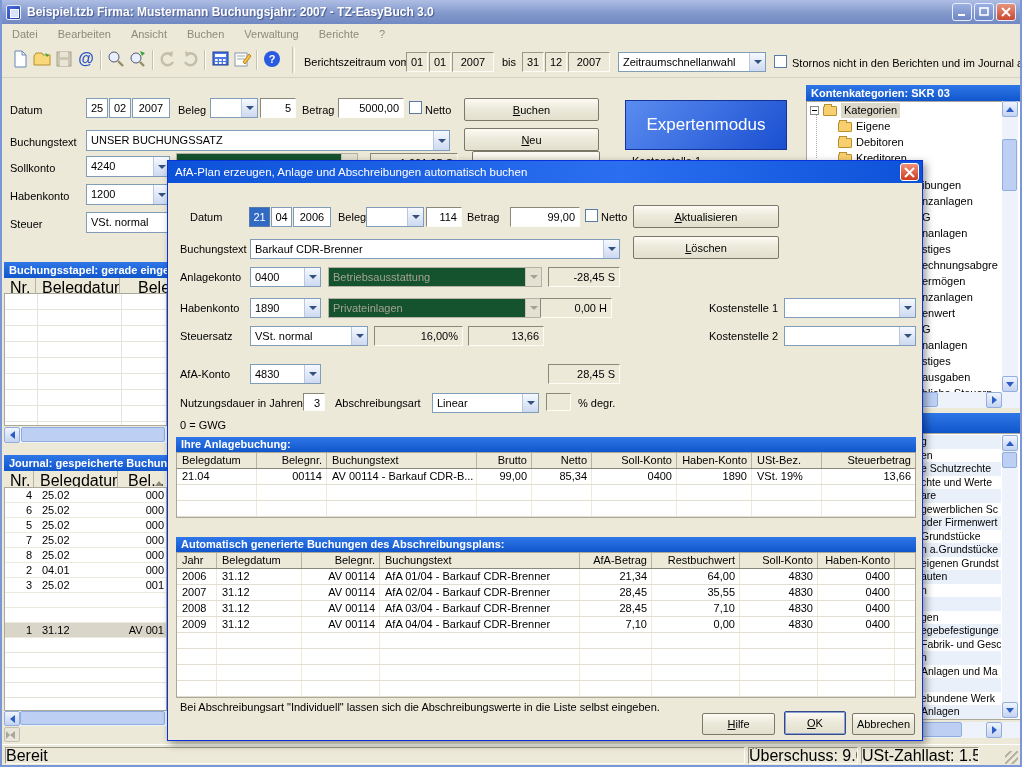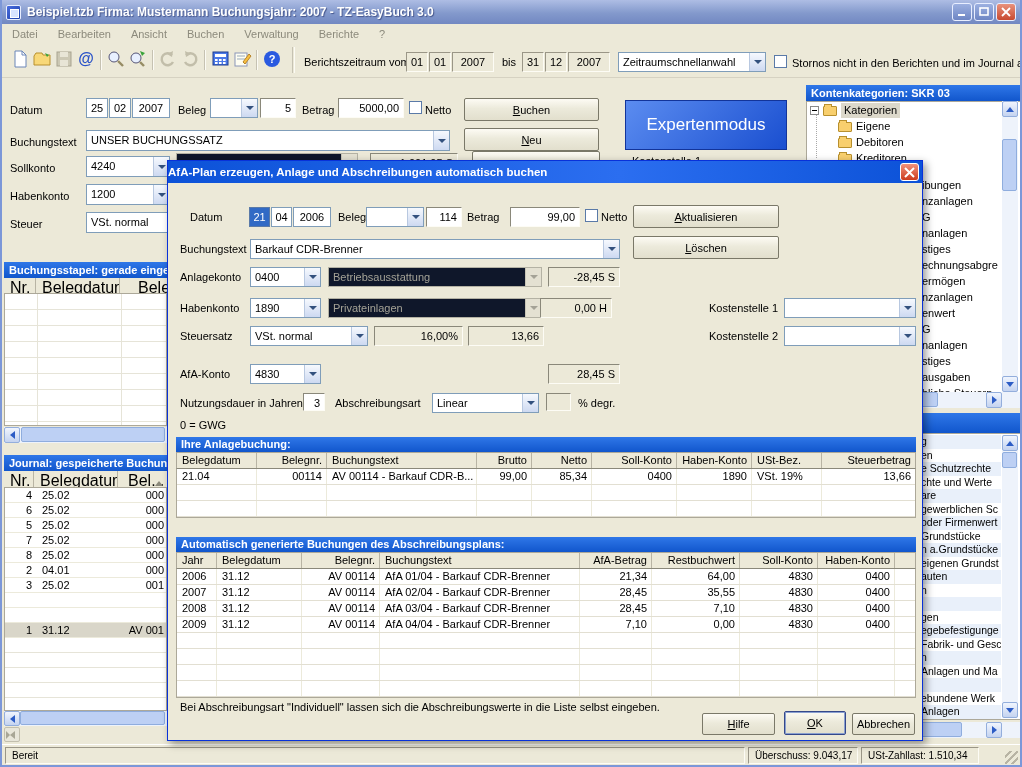--- a/index.html
+++ b/index.html
@@ -21,21 +21,21 @@
   .toolbar{left:0;top:44px;width:1018px;height:34px;background:#ece9d8;border-bottom:1px solid #d6d2c2}
   .tico{position:absolute;top:49px;width:20px;height:20px}
   .tsep{position:absolute;top:50px;width:2px;height:20px;border-left:1px solid #c6c2b2;border-right:1px solid #fcfbf4}
   .tgroove{position:absolute;top:47px;width:3px;height:26px;border-left:1px solid #c6c2b2;border-right:1px solid #fcfbf4}
   .databox{position:absolute;height:20px;background:#ece9d8;border:1px solid;border-color:#9a9687 #fdfcf5 #fdfcf5 #9a9687;font-size:11px;text-align:center;line-height:18px}
   .wbox{background:#fff;border-color:#7f9db9 #7f9db9 #7f9db9 #7f9db9}
   .combo{position:absolute;background:#fff;border:1px solid #7f9db9;display:flex;align-items:stretch}
   .combo .cv{flex:1;font-size:11px;line-height:18px;padding-left:4px;overflow:hidden;white-space:nowrap}
   .combo .cbtn{width:16px;background:linear-gradient(180deg,#f6f9fe,#cdd9f1);border-left:1px solid #b8c8e0;display:flex;align-items:center;justify-content:center}
   .combo .cbtn i{width:0;height:0;border:4px solid transparent;border-top-color:#33517e;margin-top:4px}
-  .combo.dis{background:#0f172a;border-color:#b4b2a4}
+  .combo.dis{background:#14532d;border-color:#b4b2a4}
   .combo.dis .cv{color:#a4a296}
   .combo.dis .cbtn{background:#e4e1d2;border-left-color:#c8c5b6}
   .combo.dis .cbtn i{border-top-color:#a4a296}
   .cb{width:13px;height:13px;background:#fff;border:1px solid #5a7aa8}
   .btn{position:absolute;background:linear-gradient(180deg,#fdfbf4,#eceadb 45%,#e2dfcd);border:1px solid #7a7868;border-radius:2px;font-size:11px;text-align:center;display:flex;align-items:center;justify-content:center}
   .btn .u1{display:block;width:100%}
   .u1::first-letter{text-decoration:underline}
   .sunken{position:absolute;height:20px;background:#ece9d8;border:1px solid;border-color:#8a887a #fdfcf5 #fdfcf5 #8a887a;font-size:11px;line-height:18px;text-align:right;padding-right:4px;white-space:nowrap;overflow:hidden}
   .expert{left:623px;top:100px;width:162px;height:50px;background:linear-gradient(135deg,#5b8cf0,#1a4fd0);border:1px solid #12349a;color:#fff;font-size:17px;display:flex;align-items:center;justify-content:center}
   
@@ -69,26 +69,26 @@
   .folder::before{content:"";position:absolute;top:-3px;left:0;width:6px;height:2px;background:#f8cf6e;border:1px solid #b8902e;border-bottom:none}
   .expbox{width:9px;height:9px;background:#fff;border:1px solid #8a8a8a;position:relative;margin-right:4px;flex:none}
   .expbox::after{content:"";position:absolute;left:1px;top:3px;width:5px;height:1px;background:#000}
   .fragtop{left:806px;top:177px;width:190px}
   .fragtop .list-item{height:16px;line-height:16px;font-size:11px;padding-left:114px;white-space:nowrap;overflow:hidden}
   .fragbot{left:805px;top:435px;width:194px}
   .fragbot .list-item{height:13.5px;line-height:13.5px;font-size:10.5px;padding-left:114px;white-space:nowrap;overflow:hidden}
   .fragbot .list-item:nth-child(odd){background:#e9f0fa}
   
   .statusbar{left:0;top:744px;width:1018px;height:21px;background:#ece9d8;border-top:1px solid #fff}
-  .sp{position:absolute;top:2px;height:17px;border:1px solid;border-color:#9a9687 #fdfcf5 #fdfcf5 #9a9687;font-size:10px;line-height:15px;padding-left:6px;white-space:nowrap;overflow:hidden}
+  .sp{position:absolute;top:2px;height:17px;border:1px solid;border-color:#9a9687 #fdfcf5 #fdfcf5 #9a9687;font-size:16px;line-height:15px;white-space:nowrap;overflow:hidden}
   .grip{position:absolute;right:2px;top:6px;width:13px;height:13px;background:repeating-linear-gradient(135deg,transparent 0 3px,#b8b4a4 3px 5px)}
   
   .dialog{left:165px;top:160px;width:756px;height:581px;background:#ece9d8;border:1px solid #0831d9;box-shadow:3px 3px 8px rgba(0,0,0,.4);z-index:10}
   .dtitle{left:0;top:0;width:754px;height:22px;background:linear-gradient(90deg,#0c52d8,#2b6ef0 60%,#0c52d8);display:flex;align-items:center}
-  .dtitle .txt{color:#fff;font-size:11.5px;font-weight:bold;white-space:nowrap}
+  .dtitle .txt{color:#fff;font-size:11.5px;font-weight:normal;margin-left:7px;white-space:nowrap}
   .dclose{position:absolute;right:3px;top:2px;width:19px;height:18px;background:linear-gradient(180deg,#f2927c,#cc3a1c);border:1px solid #fff;border-radius:3px;display:flex;align-items:center;justify-content:center}
   .dtable{position:absolute;width:740px}
   .dtable .hrow{display:flex;height:17px;background:#ece9d8;border:1px solid #aca899;border-bottom-color:#8a887a;font-size:11px}
   .dtable .hrow .hc{border-right:1px solid #b8b4a4;padding:1px 4px 0 5px;white-space:nowrap;overflow:hidden}
   .dtable .brow{display:flex;height:16px;background:#fff;border-bottom:1px solid #e2dfd2;font-size:11px;line-height:15px}
   .dtable .brow .bc{border-right:1px solid #eceadb;padding:0 4px 0 5px;white-space:nowrap;overflow:hidden}
   .dtable .tbwrap{border:1px solid #aca899;border-top:none;background:#fff}
   .ar{text-align:right}
   
   .an .w0{width:80px}.an .w1{width:70px}.an .w2{width:150px}.an .w3{width:55px}.an .w4{width:60px}

